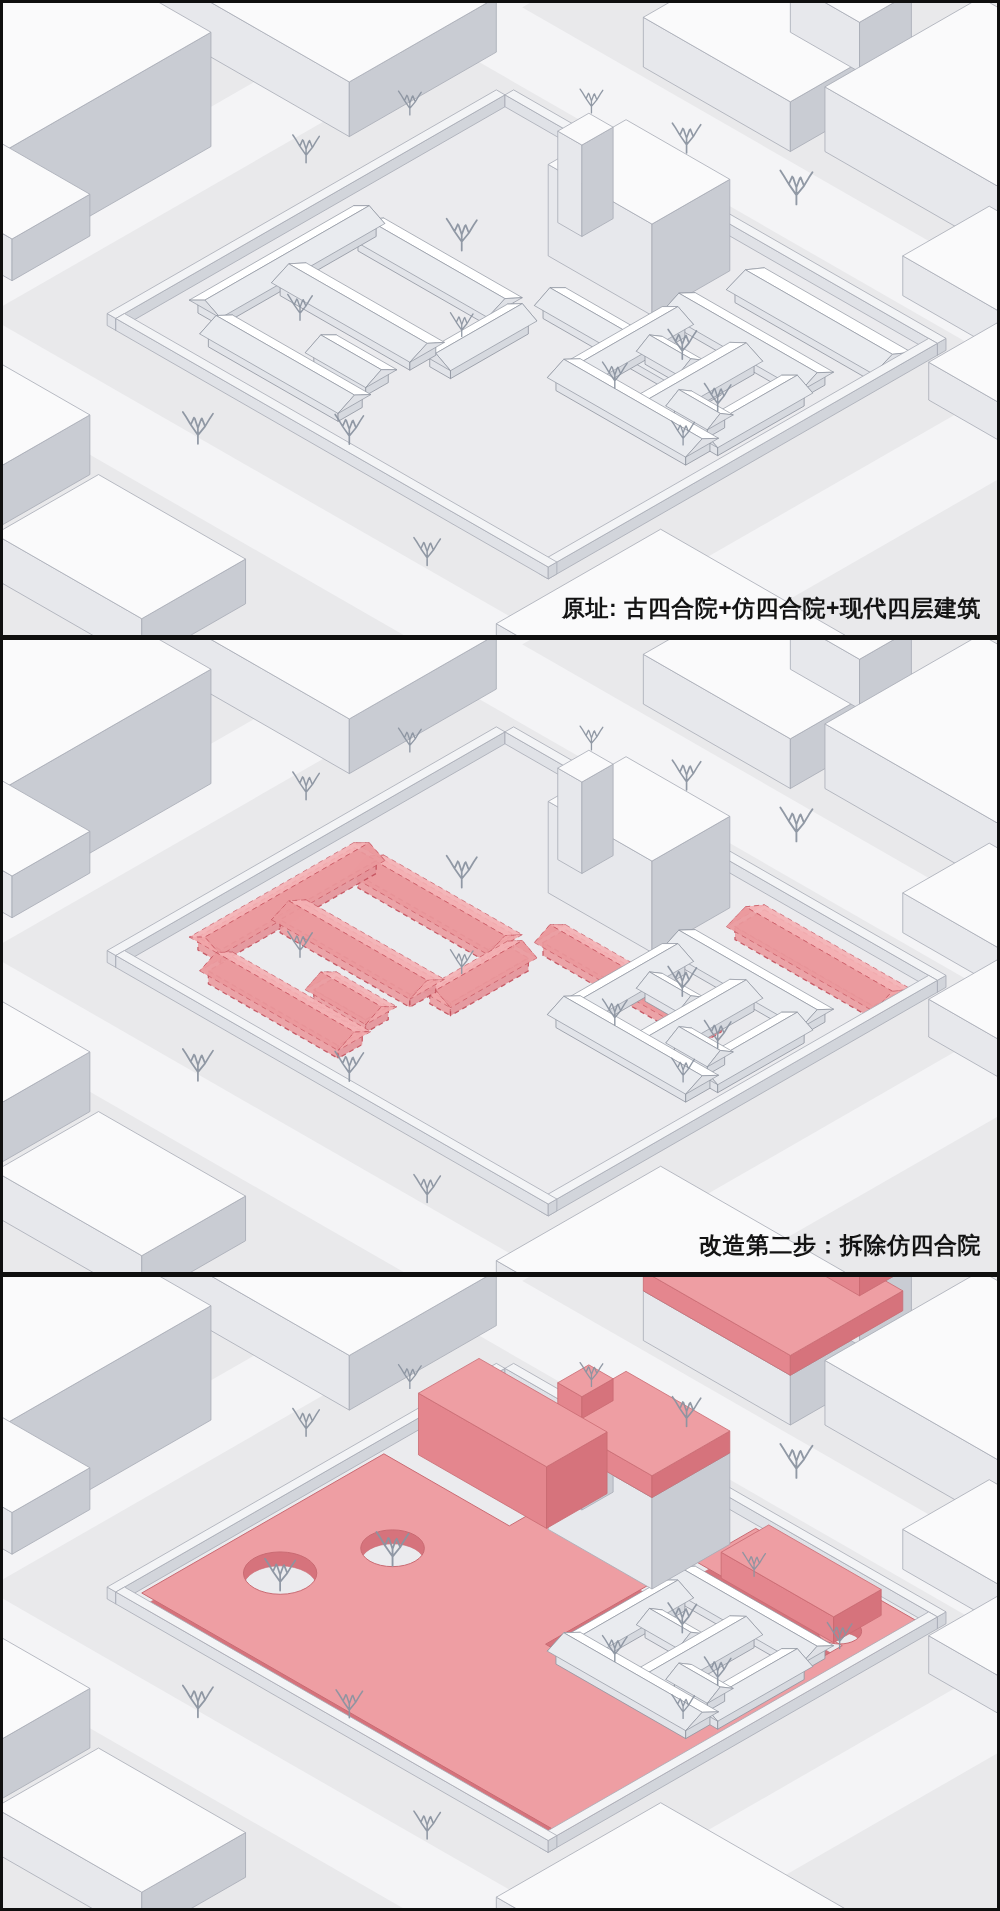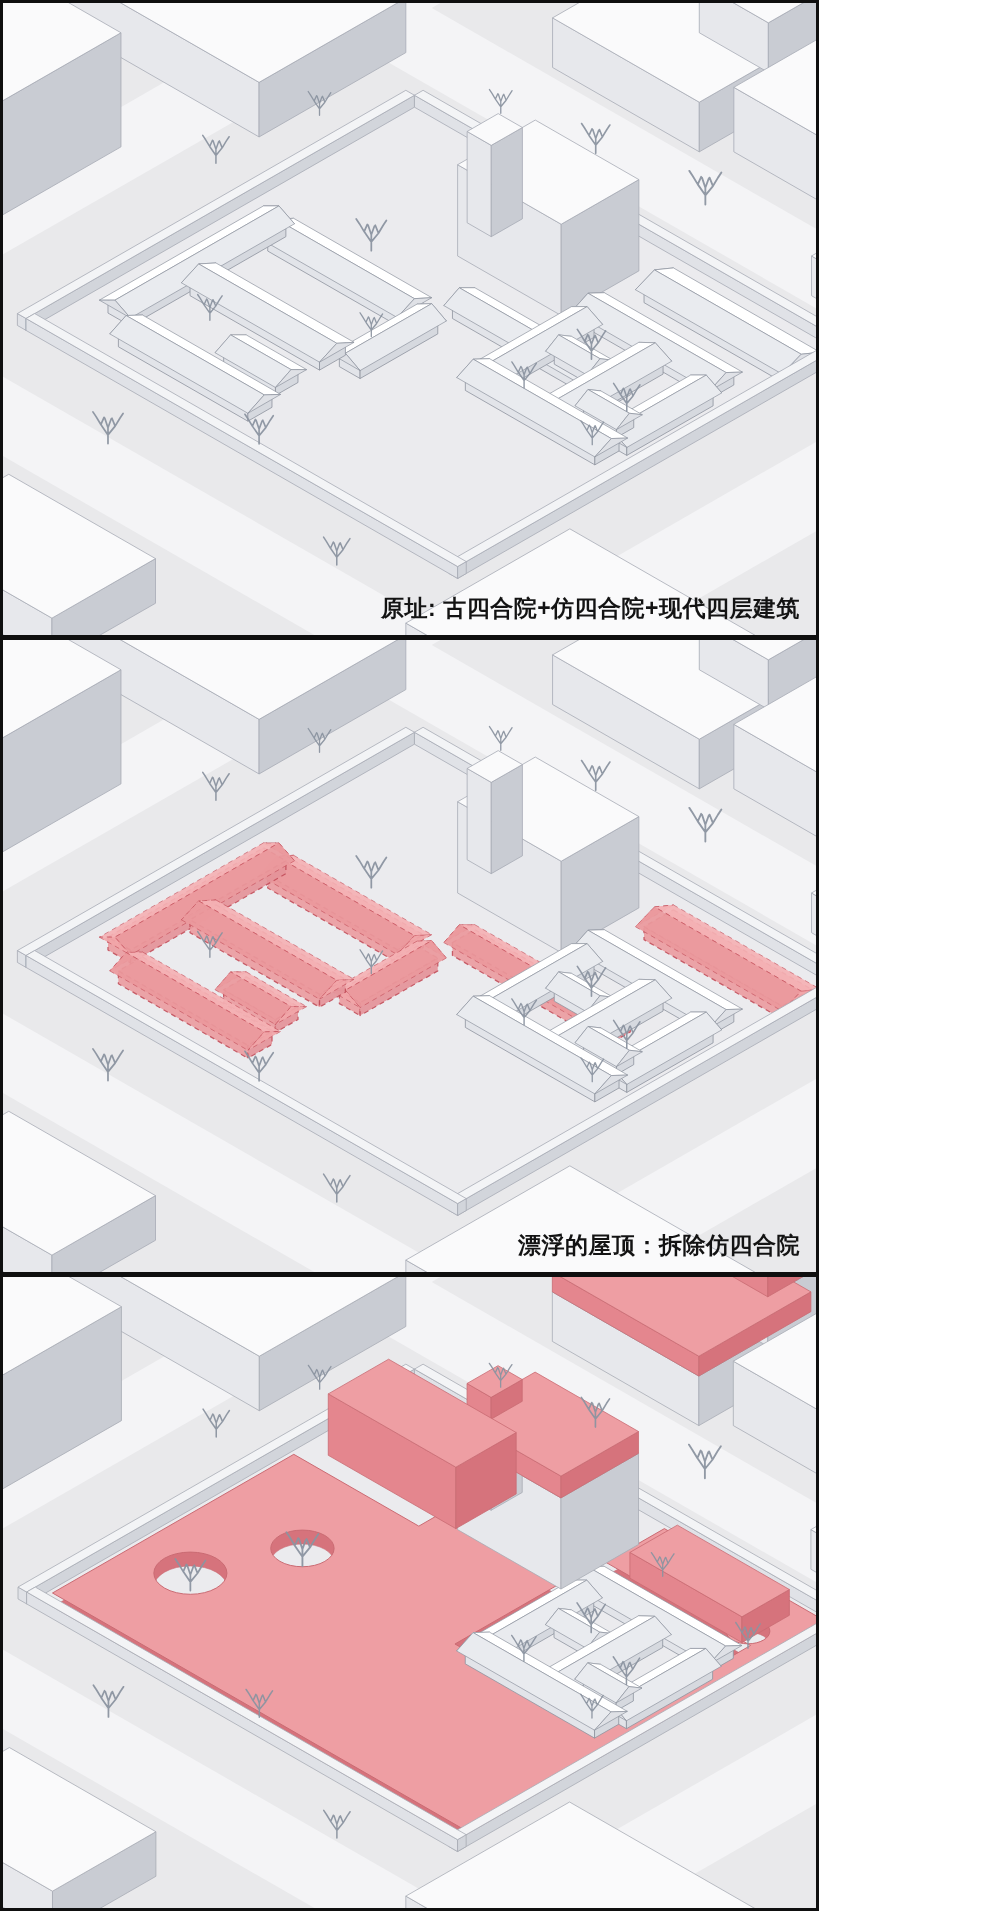--- a/index.html
+++ b/index.html
@@ -1,16 +1,16 @@
 <!DOCTYPE html>
 <html><head>
 <meta charset="utf-8">
 <style>
   html,body{margin:0;padding:0;background:#ffffff;}
-  .figure{width:819px;box-sizing:border-box;border:3px solid #0f0f0f;font-family:"Liberation Sans",sans-serif;}
+  .figure{width:1000px;box-sizing:border-box;border:3px solid #0f0f0f;font-family:"Liberation Sans",sans-serif;}
   .panel{position:relative;height:632px;overflow:hidden;background:#e9e9eb;}
   .panel+.panel{border-top:5px solid #0f0f0f;}
   .panel.last{height:631px;}
   .panel svg{position:absolute;left:0;top:0;width:100%;height:100%;display:block;}
   .caption{
     position:absolute;right:16px;bottom:12px;
     font-weight:700;font-size:23px;line-height:1.2;color:#131313;
     letter-spacing:0.5px;white-space:nowrap;
     font-family:"Liberation Sans",sans-serif;
   }
@@ -374,21 +374,21 @@
         <path d="M0,1L0,-9M0,-4.5L-4.5,-11M-4.5,-11L-7.5,-16M-4.5,-11L-2.5,-15.5M0,-4.5L4.5,-10M4.5,-10L7.5,-15M4.5,-10L2.5,-15M0,-9L-2,-15M0,-9L2,-14.5M-7.5,-16L-9.5,-19M7.5,-15L9.5,-18" stroke="#8b93a0" stroke-width="1.1" fill="none" stroke-linecap="round" transform="translate(426.7,565.0) scale(1.4)" opacity="0.95"></path>
         <path d="M0,1L0,-9M0,-4.5L-4.5,-11M-4.5,-11L-7.5,-16M-4.5,-11L-2.5,-15.5M0,-4.5L4.5,-10M4.5,-10L7.5,-15M4.5,-10L2.5,-15M0,-9L-2,-15M0,-9L2,-14.5M-7.5,-16L-9.5,-19M7.5,-15L9.5,-18" stroke="#8b93a0" stroke-width="1.1" fill="none" stroke-linecap="round" transform="translate(683.4,357.5) scale(1.5)" opacity="0.95"></path>
         <path d="M0,1L0,-9M0,-4.5L-4.5,-11M-4.5,-11L-7.5,-16M-4.5,-11L-2.5,-15.5M0,-4.5L4.5,-10M4.5,-10L7.5,-15M4.5,-10L2.5,-15M0,-9L-2,-15M0,-9L2,-14.5M-7.5,-16L-9.5,-19M7.5,-15L9.5,-18" stroke="#8b93a0" stroke-width="1.1" fill="none" stroke-linecap="round" transform="translate(719.0,410.0) scale(1.4)" opacity="0.95"></path>
         <path d="M0,1L0,-9M0,-4.5L-4.5,-11M-4.5,-11L-7.5,-16M-4.5,-11L-2.5,-15.5M0,-4.5L4.5,-10M4.5,-10L7.5,-15M4.5,-10L2.5,-15M0,-9L-2,-15M0,-9L2,-14.5M-7.5,-16L-9.5,-19M7.5,-15L9.5,-18" stroke="#8b93a0" stroke-width="1.1" fill="none" stroke-linecap="round" transform="translate(615.5,386.5) scale(1.3)" opacity="0.95"></path>
         <path d="M0,1L0,-9M0,-4.5L-4.5,-11M-4.5,-11L-7.5,-16M-4.5,-11L-2.5,-15.5M0,-4.5L4.5,-10M4.5,-10L7.5,-15M4.5,-10L2.5,-15M0,-9L-2,-15M0,-9L2,-14.5M-7.5,-16L-9.5,-19M7.5,-15L9.5,-18" stroke="#8b93a0" stroke-width="1.1" fill="none" stroke-linecap="round" transform="translate(684.2,444.0) scale(1.2)" opacity="0.95"></path>
         <path d="M0,1L0,-9M0,-4.5L-4.5,-11M-4.5,-11L-7.5,-16M-4.5,-11L-2.5,-15.5M0,-4.5L4.5,-10M4.5,-10L7.5,-15M4.5,-10L2.5,-15M0,-9L-2,-15M0,-9L2,-14.5M-7.5,-16L-9.5,-19M7.5,-15L9.5,-18" stroke="#8b93a0" stroke-width="1.1" fill="none" stroke-linecap="round" transform="translate(461.5,248.0) scale(1.6)" opacity="0.95"></path>
         <path d="M0,1L0,-9M0,-4.5L-4.5,-11M-4.5,-11L-7.5,-16M-4.5,-11L-2.5,-15.5M0,-4.5L4.5,-10M4.5,-10L7.5,-15M4.5,-10L2.5,-15M0,-9L-2,-15M0,-9L2,-14.5M-7.5,-16L-9.5,-19M7.5,-15L9.5,-18" stroke="#8b93a0" stroke-width="1.1" fill="none" stroke-linecap="round" transform="translate(348.4,443.0) scale(1.5)" opacity="0.95"></path>
         <path d="M0,1L0,-9M0,-4.5L-4.5,-11M-4.5,-11L-7.5,-16M-4.5,-11L-2.5,-15.5M0,-4.5L4.5,-10M4.5,-10L7.5,-15M4.5,-10L2.5,-15M0,-9L-2,-15M0,-9L2,-14.5M-7.5,-16L-9.5,-19M7.5,-15L9.5,-18" stroke="#8b93a0" stroke-width="1.1" fill="none" stroke-linecap="round" transform="translate(298.8,318.5) scale(1.3)" opacity="0.95"></path>
         <path d="M0,1L0,-9M0,-4.5L-4.5,-11M-4.5,-11L-7.5,-16M-4.5,-11L-2.5,-15.5M0,-4.5L4.5,-10M4.5,-10L7.5,-15M4.5,-10L2.5,-15M0,-9L-2,-15M0,-9L2,-14.5M-7.5,-16L-9.5,-19M7.5,-15L9.5,-18" stroke="#8b93a0" stroke-width="1.1" fill="none" stroke-linecap="round" transform="translate(461.5,335.0) scale(1.2)" opacity="0.95"></path>
       </svg>
-    <div class="caption">漂浮的屋顶：拆除仿四合院</div>
+    <div class="caption">改造第二步：拆除仿四合院</div>
   </section>
   <section class="panel last">
     <svg id="scene3" viewBox="0 0 1000 637" preserveAspectRatio="xMidYMid slice">
         <rect x="-20" y="-20" width="1040" height="700" fill="#e9e9eb"></rect>
         <polygon points="-8.3,-300.0 1731.7,700.0 1662.1,740.0 -77.9,-260.0" fill="#f4f4f6" stroke="none" stroke-width="0" stroke-linejoin="round"></polygon>
         <polygon points="966.1,-330.0 1035.7,-290.0 -704.3,710.0 -773.9,670.0" fill="#f4f4f6" stroke="none" stroke-width="0" stroke-linejoin="round"></polygon>
         <polygon points="-547.7,10.0 1192.3,1010.0 1122.7,1050.0 -617.3,50.0" fill="#f4f4f6" stroke="none" stroke-width="0" stroke-linejoin="round"></polygon>
         <polygon points="1348.9,190.0 1427.2,235.0 -51.8,1085.0 -130.1,1040.0" fill="#f4f4f6" stroke="none" stroke-width="0" stroke-linejoin="round"></polygon>
         <polygon points="348.4,80.0 122.2,-50.0 122.2,5.0 348.4,135.0" fill="#e7e8ec" stroke="#a7abb4" stroke-width="0.8" stroke-linejoin="round"></polygon>
         <polygon points="496.3,-5.0 348.4,80.0 348.4,135.0 496.3,50.0" fill="#c9ccd3" stroke="#a7abb4" stroke-width="0.8" stroke-linejoin="round"></polygon>

